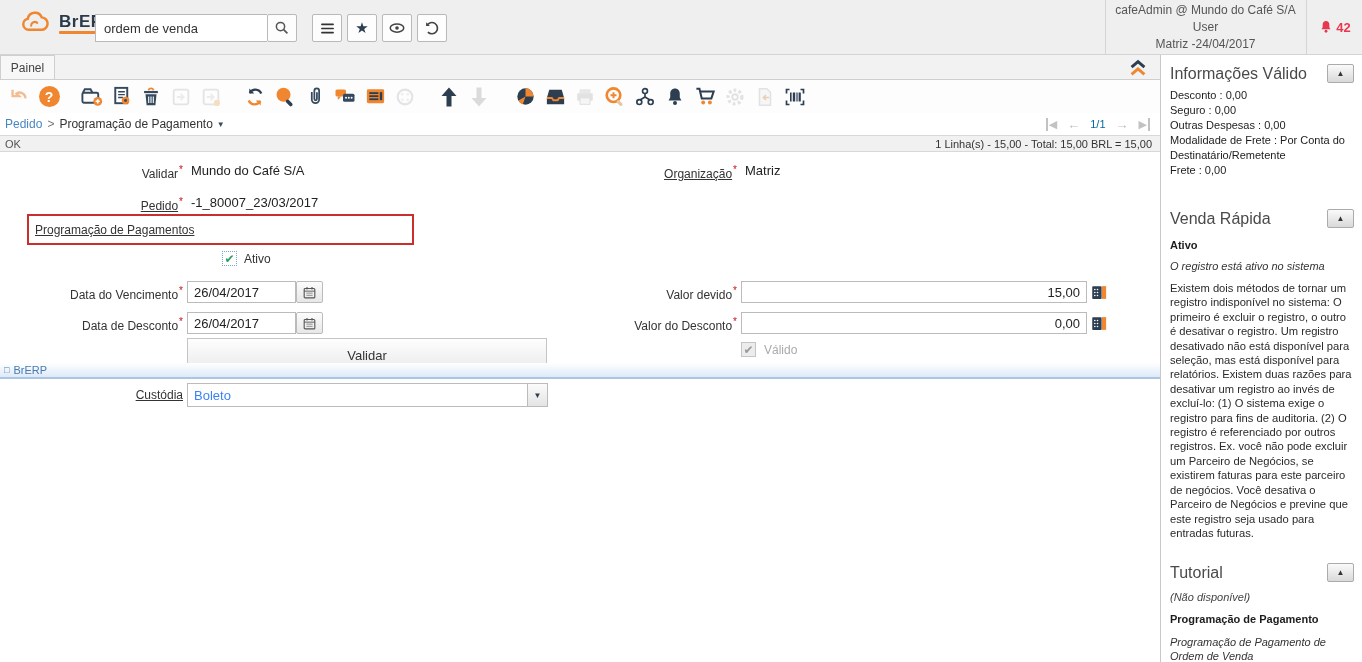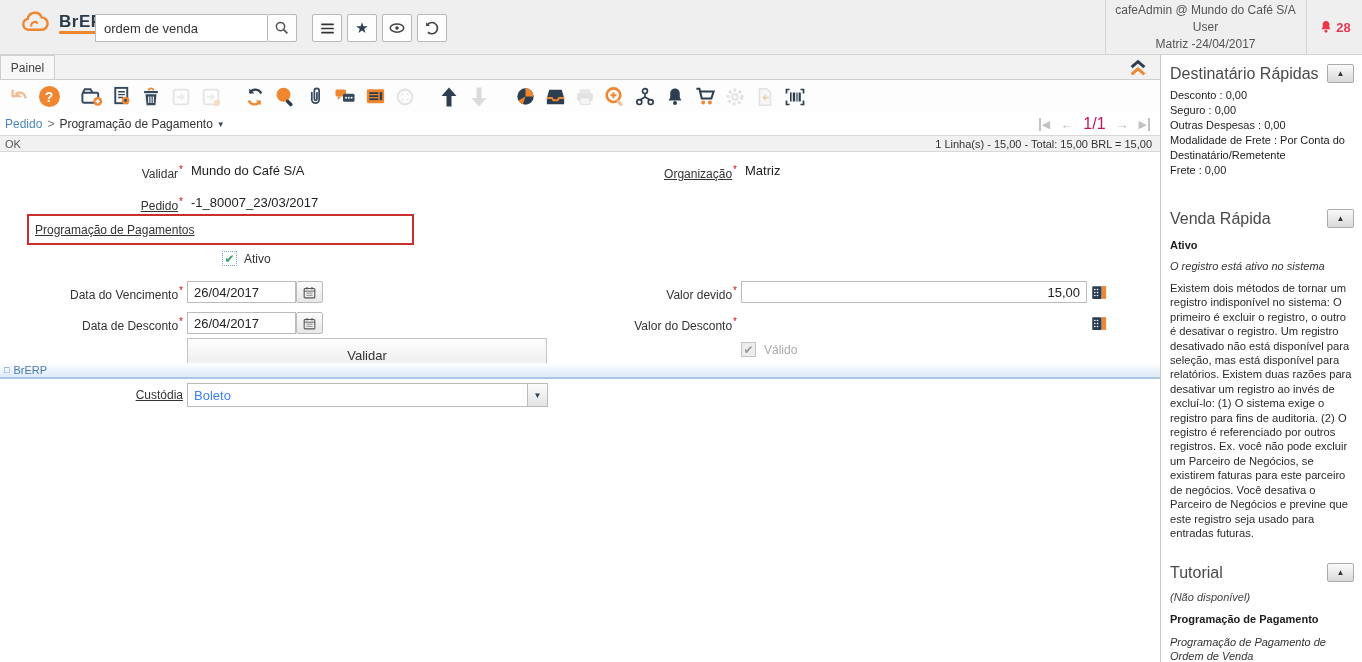--- a/index.html
+++ b/index.html
@@ -38,21 +38,21 @@
   
   #breadcrumb { position:absolute; left:0; top:113px; width:1160px; height:22px; display:flex; align-items:center; padding-left:5px; font-size:12px; background:#fff; }
   .bc-link { color:#4a87c0; cursor:pointer; }
   .bc-sep { color:#777; margin:0 5px; }
   .bc-current { color:#333; cursor:pointer; }
   .bc-caret { font-size:8px; color:#3c4a5a; margin-left:4px; }
   .paging { position:absolute; right:10px; top:0; height:22px; display:flex; align-items:center; gap:10px; color:#bdbdbd; font-size:13px; }
   .pg-glyph { font-size:11px; color:#c2c2c2; }
   .pg-bar-l { border-left:2px solid #c2c2c2; padding-left:1px; }
   .pg-bar-r { border-right:2px solid #c2c2c2; padding-right:1px; }
-  .pg-label { color:#be185d; font-size:16px; }
+  .pg-label { color:#0369a1; font-size:11px; }
   #statusbar { position:absolute; left:0; top:135px; width:1160px; height:17px; background:#f1f1f1; border-top:1px solid #d8d8d8; border-bottom:1px solid #d8d8d8; font-size:11px; color:#555; }
   .sb-left { position:absolute; left:5px; top:2px; }
   .sb-right { position:absolute; right:8px; top:2px; color:#333; }
 
   
   #formarea { position:absolute; left:0; top:152px; width:1160px; height:510px; background:#fff; }
   .lbl { position:absolute; width:180px; font-size:12px; color:#333; text-align:right; white-space:nowrap; }
   .lbl .req { color:#cc1111; font-size:10px; vertical-align:super; margin-left:1px; }
   .lbl.link span.txt { text-decoration:underline; cursor:pointer; }
   .val { position:absolute; font-size:13px; color:#222; }
@@ -153,21 +153,21 @@
       <div class="user-line">cafeAdmin @ Mundo do Café S/A User</div>
       <div class="user-line">Matriz -24/04/2017</div>
     </div>
     <div class="bell-block">
       <span>
         <svg width="16" height="16" viewBox="0 0 24 24" fill="#e8384f">
             <path d="M12 3c-3 0-5 2.3-5 5.2v4.2L5.2 15.5h13.6L17 12.4V8.2C17 5.3 15 3 12 3z"></path>
             <circle cx="12" cy="18.4" r="2.1"></circle>
           </svg>
       </span>
-      <span class="bell-count">28</span>
+      <span class="bell-count">42</span>
     </div>
   </div>
 
   <div id="tabrow">
     <div class="tab tab-inactive">
       <span>Painel</span>
     </div>
     <div class="collapse-ctl">
       <span>
         <svg width="24" height="22" viewBox="0 0 24 24">
@@ -446,20 +446,21 @@
             <path d="M3.5 9.8h17" stroke="#555" stroke-width="1.5"></path>
             <path d="M8 3.2v4M16 3.2v4" stroke="#555" stroke-width="1.8"></path>
             <path d="M7 13h10M7 16.5h10" stroke="#777" stroke-width="1.3"></path>
           </svg>
       </span>
     </span>
 
     <div class="lbl" style="left:557px; top:164px;">
       <span class="txt">Valor do Desconto</span><span class="req">*</span>
     </div>
+    <input class="field-input num" style="left: 741px; top: 160px; width: 346px;" value="0,00">
     <span class="mini-btn" style="left:1089px; top:161px; width:19px; height:20px; padding:0; border:none; background:none;">
       <span>
         <svg width="18" height="19" viewBox="0 0 24 24">
             <rect x="3" y="3.5" width="12.5" height="17" rx="1" fill="#2c3e50"></rect>
             <g fill="#fff">
               <circle cx="6.4" cy="8" r="1.1"></circle>
               <circle cx="10" cy="8" r="1.1"></circle>
               <circle cx="6.4" cy="12" r="1.1"></circle>
               <circle cx="10" cy="12" r="1.1"></circle>
               <circle cx="6.4" cy="16" r="1.1"></circle>
@@ -489,21 +490,21 @@
       <span class="dd-val">Boleto</span>
       <span class="dd-btn">
         <span class="dd-arrow">▼</span>
       </span>
     </div>
   </div>
 
   <div id="sidebar">
 
     <div class="panel-header">
-      <span class="panel-title">Destinatário Rápidas</span>
+      <span class="panel-title">Informações Válido</span>
       <span class="panel-btn">
         <span>▲</span>
       </span>
     </div>
     <div class="sb-text">
       <div>Desconto : 0,00</div>
       <div>Seguro : 0,00</div>
       <div>Outras Despesas : 0,00</div>
       <div>Modalidade de Frete : Por Conta do Destinatário/Remetente</div>
       <div>Frete : 0,00</div>

